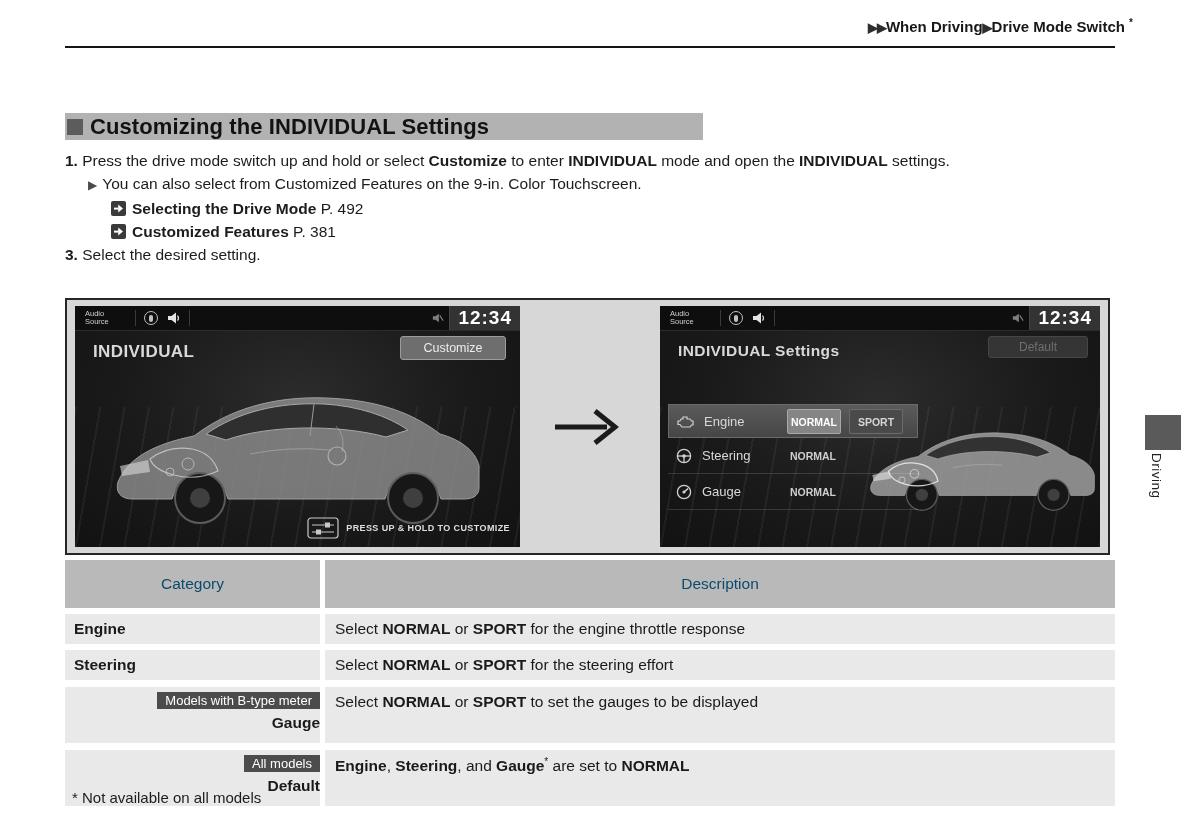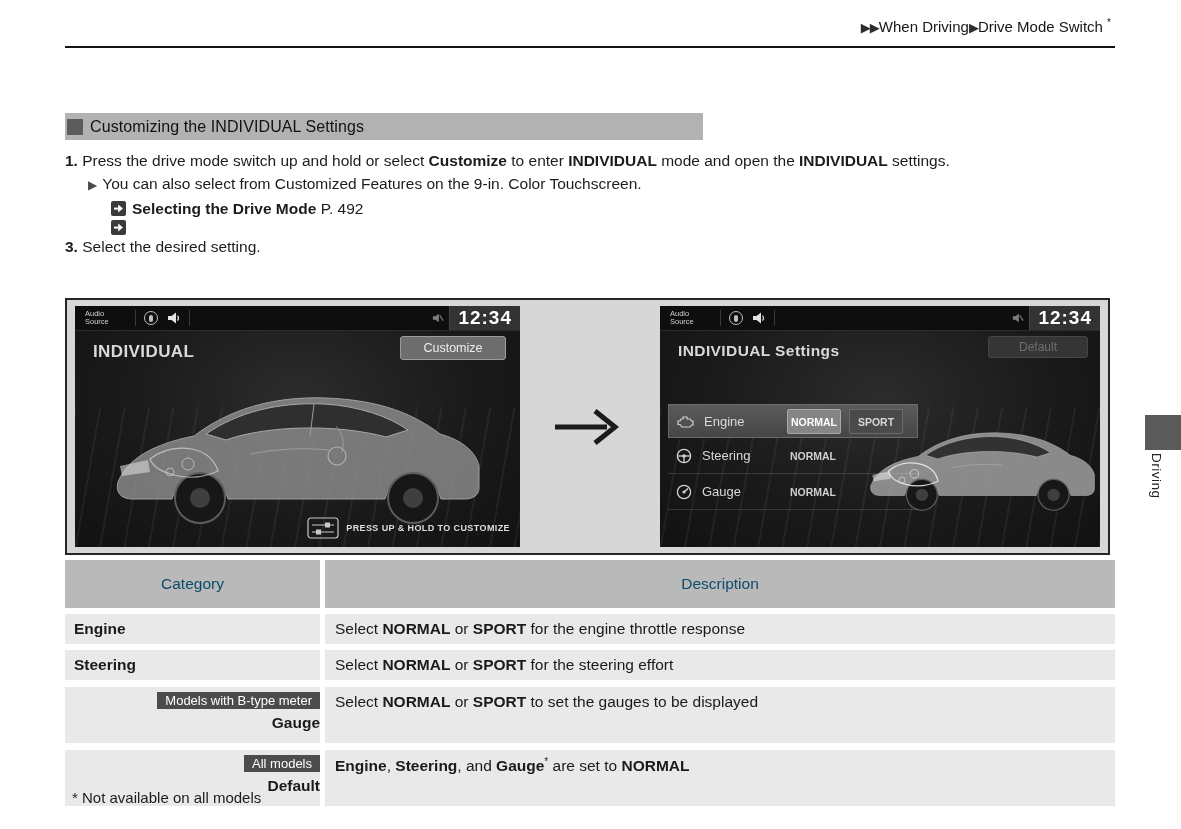--- a/index.html
+++ b/index.html
@@ -1,29 +1,29 @@
 <!DOCTYPE html>
 <html><head>
 <meta charset="utf-8">
 <style>
   * { margin:0; padding:0; box-sizing:border-box; }
   html,body { width:1181px; height:829px; background:#ffffff;
     font-family:"Liberation Sans", sans-serif; color:#1a1a1a; overflow:hidden; }
 
   
-  .breadcrumb { position:absolute; top:17px; right:70px; font-size:15px; font-weight:normal; color:#171717;margin-left:17px; }
+  .breadcrumb { position:absolute; top:17px; right:48px; font-size:15px; font-weight:bold; color:#171717;margin-left:17px; }
   .breadcrumb .tri { color:#2e2e2e; font-size:13px; letter-spacing:-1px; }
   .breadcrumb sup { font-size:10px; }
   .header-rule { position:absolute; left:65px; top:46px; width:1050px; height:2px; background:#141414; }
 
   
   .section-heading { position:absolute; left:65px; top:113px; width:638px; height:27px;
     background:#b2b2b2; display:flex; align-items:center; }
   .section-heading .sq { width:16px; height:16px; background:#5c5c5c; margin:0 7px 0 2px; }
-  .section-heading .txt { font-size:16px; font-weight:normal; color:#121212; letter-spacing:0.1px; }
+  .section-heading .txt { font-size:22px; font-weight:bold; color:#121212; letter-spacing:0.1px; }
 
   
   .steps { position:absolute; left:65px; top:149px; width:1050px; font-size:15.5px; color:#1c1c1c; }
   .steps .line { line-height:23px; }
   .steps b { font-weight:bold; }
   .sub { padding-left:23px; }
   .sub .bullet { color:#4a4a4a; font-size:12px; margin-right:5px; }
   .ref { padding-left:46px; line-height:23px; display:flex; align-items:center; gap:6px; }
   .ref .ref-label { font-weight:bold; }
   .ref svg { flex:0 0 auto; }
@@ -130,20 +130,21 @@
         <polygon points="7.2,3.6 12,7.6 7.2,11.6" fill="#ffffff"></polygon>
       </svg>
     <span><span class="ref-label">Selecting the Drive Mode</span> <span>P. 492</span></span>
   </div>
   <div class="ref">
     <svg width="15" height="15" viewBox="0 0 15 15">
         <rect x="0" y="0" width="15" height="15" rx="2" fill="#3a3a3a"></rect>
         <rect x="3" y="6.6" width="4.4" height="2" fill="#ffffff"></rect>
         <polygon points="7.2,3.6 12,7.6 7.2,11.6" fill="#ffffff"></polygon>
       </svg>
+    <span><span class="ref-label">Customized Features</span> <span>P. 381</span></span>
   </div>
   <div class="line"><b>3.</b><span> Select the desired setting.</span></div>
 </div>
 
 <div class="figure">
 
   <div class="screen screen-left">
     <div class="floor"></div>
     <div class="statusbar">
       <div class="audio-label"><span>Audio</span><br><span>Source</span></div>

